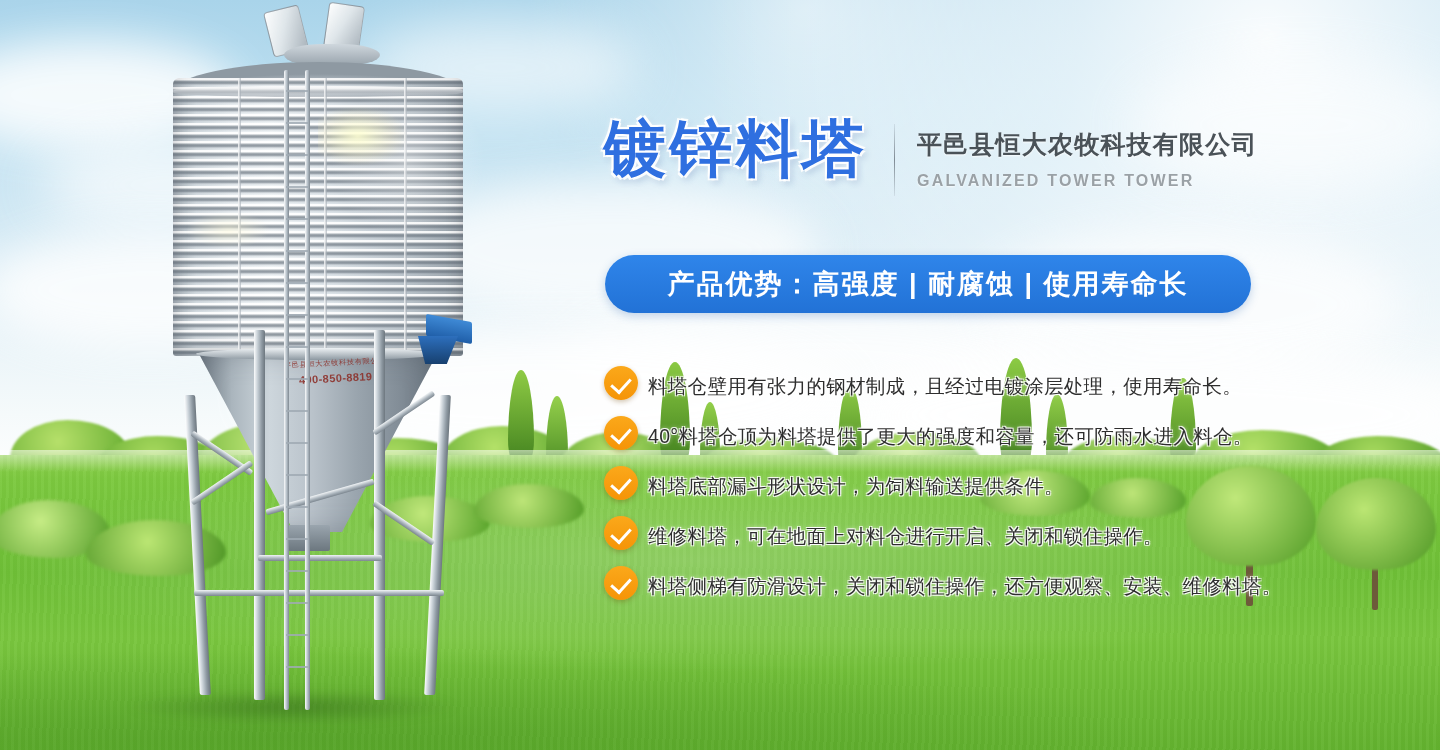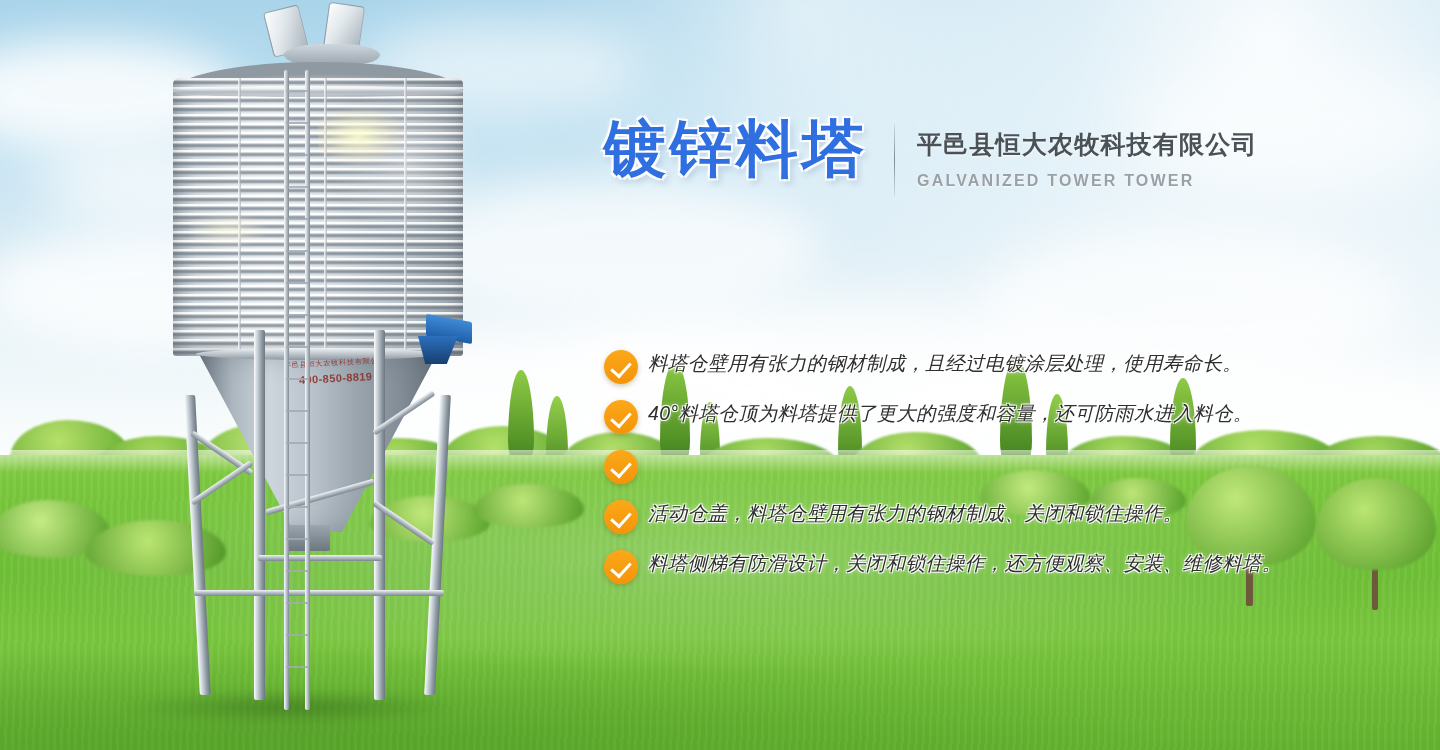--- a/index.html
+++ b/index.html
@@ -245,21 +245,21 @@
     display:flex;align-items:center;justify-content:center;
     box-shadow:0 3px 10px rgba(30,90,170,.25);
   }
   .pill-text{
     font-size:27px;font-weight:bold;color:#fff;letter-spacing:2px;
     white-space:nowrap;
   }
 
   .features{position:absolute;left:0;top:350px;width:700px;}
   .feature{
-    position:relative;height:50px;display:flex;align-items:flex-start;font-style:italic;
+    position:relative;height:50px;display:flex;align-items:flex-end;
   }
   .check{
     flex:0 0 auto;width:34px;height:34px;border-radius:50%;
     background:linear-gradient(to bottom,#fba81a,#f59407);
     box-shadow:0 2px 5px rgba(110,70,0,.30);
     position:relative;margin-right:10px;
   }
   .check::after{
     content:"";position:absolute;left:11px;top:8px;
     width:9px;height:16px;border:solid #fff;border-width:0 3px 3px 0;
@@ -406,36 +406,40 @@
 
     <div class="headline-row">
       <div class="headline">镀锌料塔</div>
       <div class="divider"></div>
       <div class="co-block">
         <div class="co-name">平邑县恒大农牧科技有限公司</div>
         <div class="co-en">GALVANIZED TOWER TOWER</div>
       </div>
     </div>
 
+    <div class="pill">
+      <span class="pill-text">产品优势：高强度 | 耐腐蚀 | 使用寿命长</span>
+    </div>
 
     <div class="features">
       <div class="feature">
         <span class="check"></span>
         <span class="feature-text">料塔仓壁用有张力的钢材制成，且经过电镀涂层处理，使用寿命长。</span>
       </div>
       <div class="feature">
         <span class="check"></span>
         <span class="feature-text">40°料塔仓顶为料塔提供了更大的强度和容量，还可防雨水进入料仓。</span>
       </div>
       <div class="feature">
         <span class="check"></span>
+        <span class="feature-text">料塔底部漏斗形状设计，为饲料输送提供条件。</span>
       </div>
       <div class="feature">
         <span class="check"></span>
-        <span class="feature-text">活动仓盖，料塔仓壁用有张力的钢材制成、关闭和锁住操作。</span>
+        <span class="feature-text">维修料塔，可在地面上对料仓进行开启、关闭和锁住操作。</span>
       </div>
       <div class="feature">
         <span class="check"></span>
         <span class="feature-text">料塔侧梯有防滑设计，关闭和锁住操作，还方便观察、安装、维修料塔。</span>
       </div>
     </div>
 
   </div>
 </div>
 

